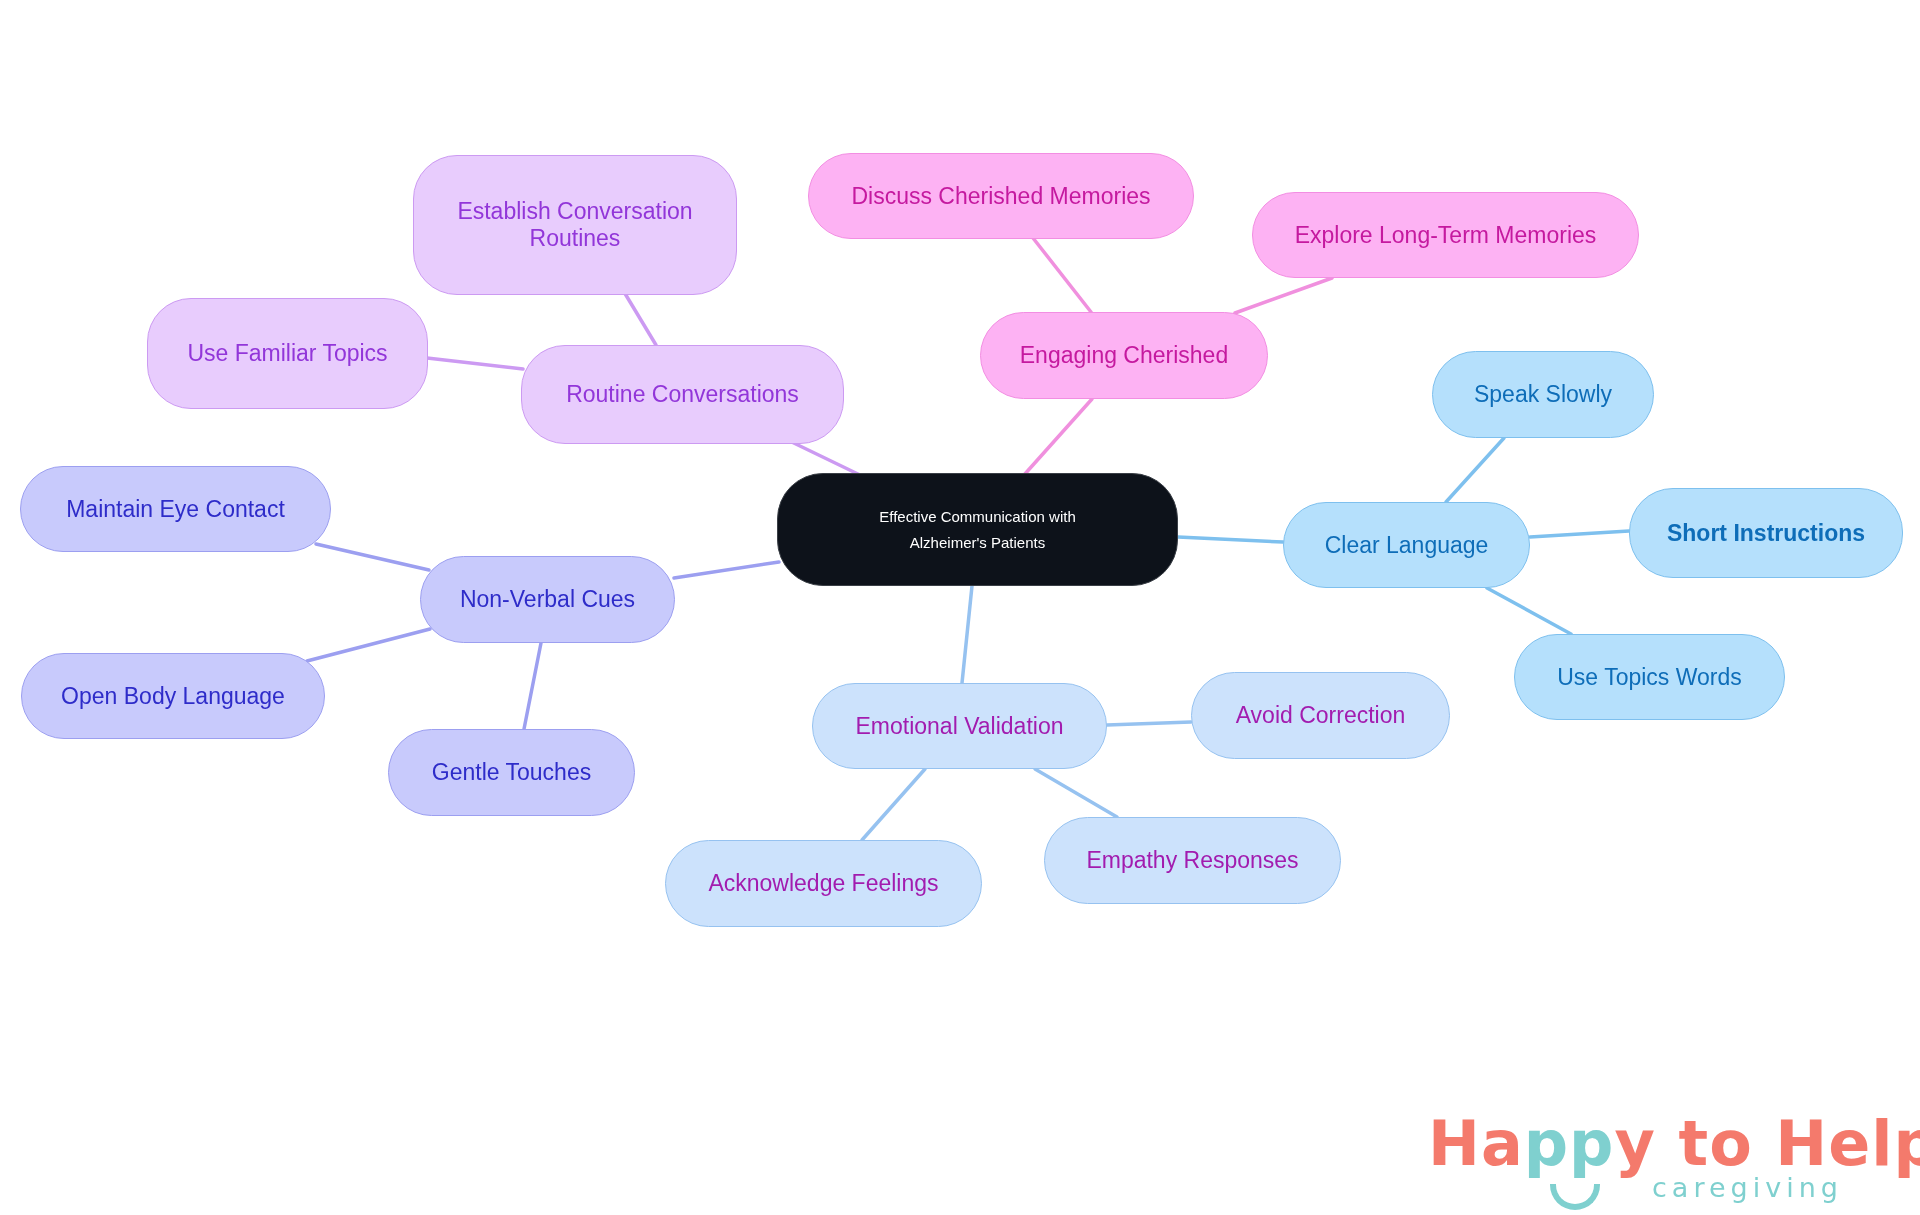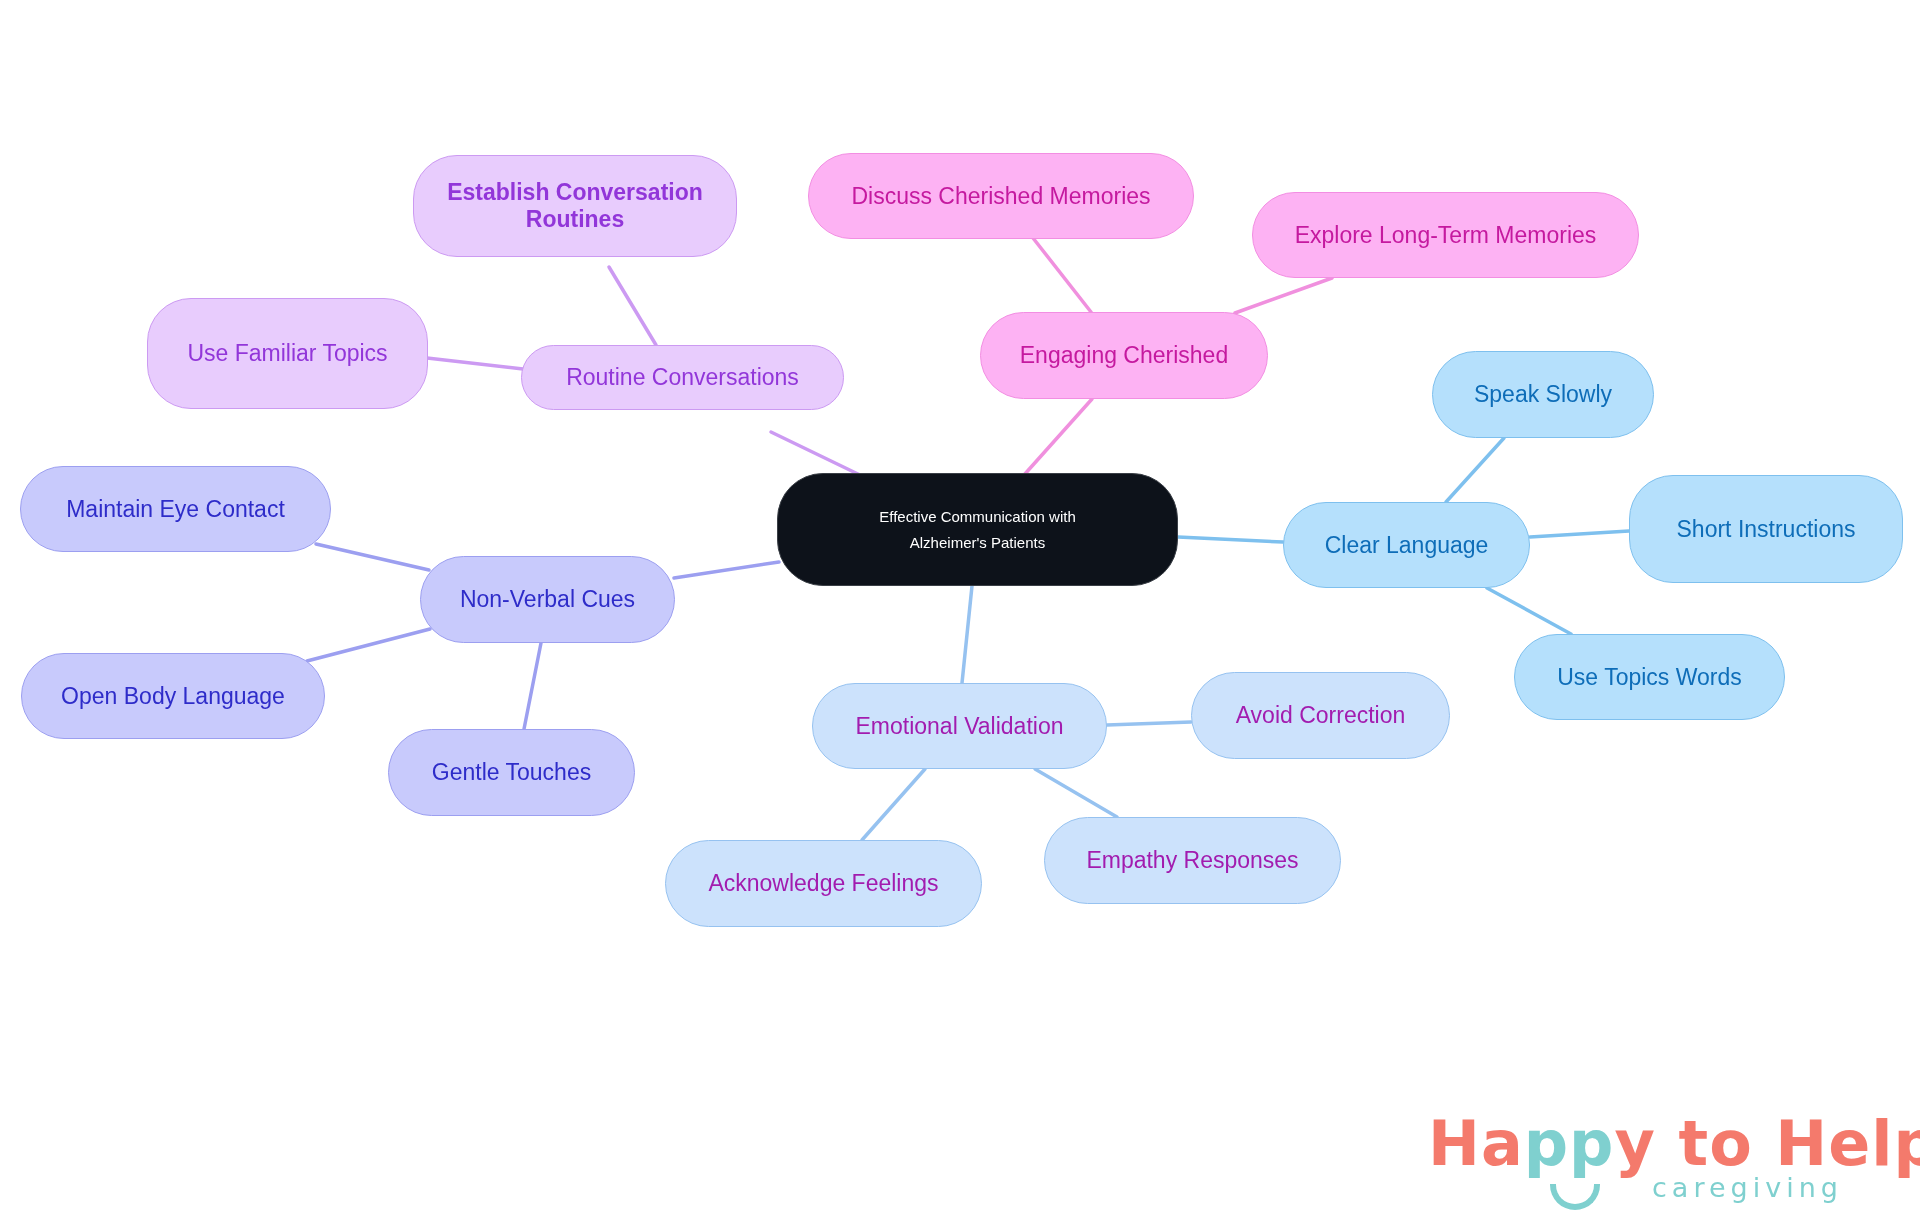--- a/index.html
+++ b/index.html
@@ -55,24 +55,24 @@
   </g>
 </svg>
 
 <div class="node root" style="left:777px;top:473px;width:401px;height:113px;">
   <div>
     <span>Effective Communication with</span>
     <span>Alzheimer's Patients</span>
   </div>
 </div>
 
-<div class="node purple" style="left:521px;top:345px;width:323px;height:65px;">
+<div class="node purple" style="left:521px;top:345px;width:323px;height:99px;">
   <span>Routine Conversations</span>
 </div>
-<div class="node purple" style="left:413px;top:155px;width:324px;height:102px;font-weight:bold;">
+<div class="node purple" style="left:413px;top:155px;width:324px;height:140px;">
   <div>
     <span>Establish Conversation</span>
     <span>Routines</span>
   </div>
 </div>
 <div class="node purple" style="left:147px;top:298px;width:281px;height:111px;">
   <span>Use Familiar Topics</span>
 </div>
 
 <div class="node pink" style="left:980px;top:312px;width:288px;height:87px;">
@@ -84,21 +84,21 @@
 <div class="node pink" style="left:1252px;top:192px;width:387px;height:86px;">
   <span>Explore Long-Term Memories</span>
 </div>
 
 <div class="node sky" style="left:1283px;top:502px;width:247px;height:86px;">
   <span>Clear Language</span>
 </div>
 <div class="node sky" style="left:1432px;top:351px;width:222px;height:87px;">
   <span>Speak Slowly</span>
 </div>
-<div class="node sky" style="left:1629px;top:475px;width:274px;height:108px;">
+<div class="node sky" style="left:1629px;top:488px;width:274px;height:90px;font-weight:bold;">
   <span>Short Instructions</span>
 </div>
 <div class="node sky" style="left:1514px;top:634px;width:271px;height:86px;">
   <span>Use Topics Words</span>
 </div>
 
 <div class="node indigo" style="left:420px;top:556px;width:255px;height:87px;">
   <span>Non-Verbal Cues</span>
 </div>
 <div class="node indigo" style="left:20px;top:466px;width:311px;height:86px;">

